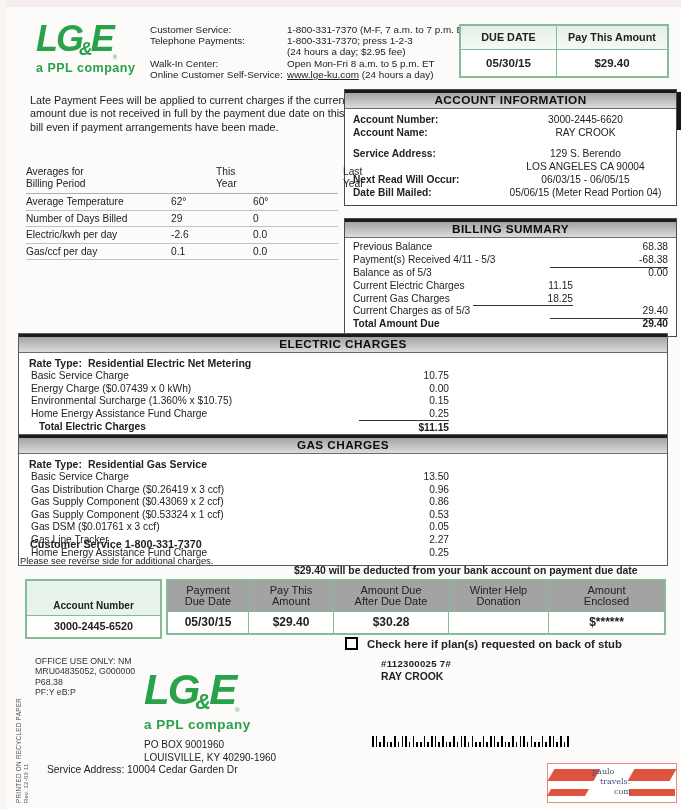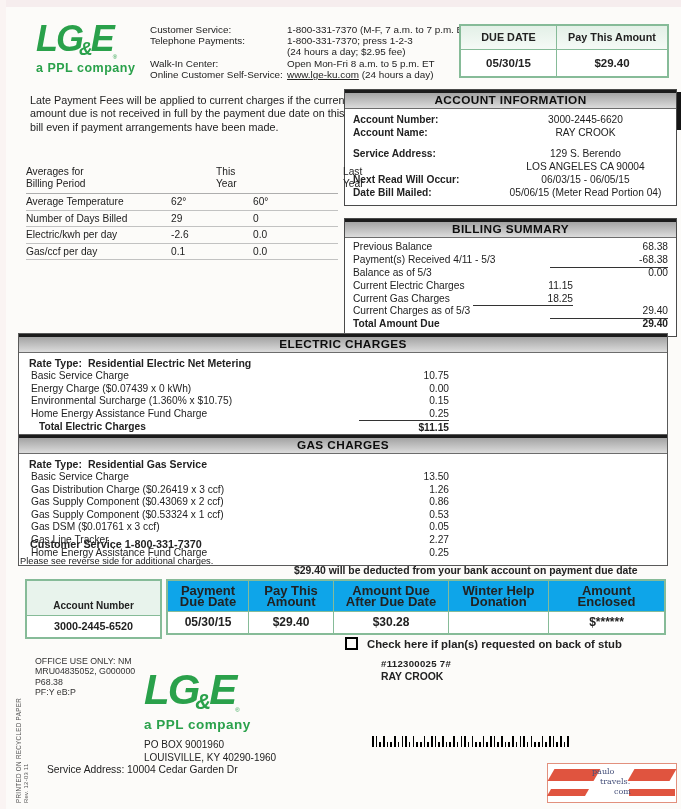--- a/index.html
+++ b/index.html
@@ -94,21 +94,21 @@
   .acct-stub .head{height:30px;background:#e8f3ec;display:flex;align-items:flex-end;justify-content:center;
                    padding-bottom:4px;font-weight:bold;font-size:10px;border-bottom:1px solid #86bb98;}
   .acct-stub .val{height:21px;line-height:21px;text-align:center;font-weight:bold;font-size:10.8px;}
   .pay-stub{position:absolute;left:166px;top:579px;width:496px;border:2px solid #86bb98;display:flex;background:#fff;}
   .stub-col{border-right:1px solid #86bb98;}
   .stub-col:last-child{border-right:none;flex:1;}
   .stub-col:nth-child(1){width:80px;}
   .stub-col:nth-child(2){width:84px;}
   .stub-col:nth-child(3){width:114px;}
   .stub-col:nth-child(4){width:99px;}
-  .stub-col .head{height:30px;background:#0ea5e9;font-weight:bold;font-size:13px;text-align:center;
+  .stub-col .head{height:30px;background:#a3a3a3;font-weight:normal;font-size:11px;text-align:center;
                   display:flex;flex-direction:column;justify-content:center;line-height:11px;
                   border-bottom:1px solid #86bb98;}
   .stub-col .val{height:21px;line-height:21px;text-align:center;font-weight:bold;font-size:12px;}
 
   .chk{position:absolute;left:345px;top:637px;display:flex;align-items:center;font-weight:bold;font-size:11.3px;}
   .chk-box{width:9px;height:9px;border:2.5px solid #000;margin-right:9px;flex-shrink:0;}
 
   
   .office{position:absolute;left:35px;top:656px;font-size:8.8px;line-height:10.3px;color:#333;}
   .recycled{position:absolute;left:15px;top:688px;height:115px;display:flex;}
@@ -309,21 +309,21 @@
     <div class="sec-bar">GAS CHARGES</div>
     <div class="chg-body">
       <div class="rate-line"><span>Rate Type:</span><span class="rv">Residential Gas Service</span></div>
       <div id="gas-rows">
           <div class="chg-row">
             <span class="chg-label">Basic Service Charge</span>
             <span class="chg-amt">13.50</span>
           </div>
           <div class="chg-row">
             <span class="chg-label">Gas Distribution Charge ($0.26419 x 3 ccf)</span>
-            <span class="chg-amt">1.26</span>
+            <span class="chg-amt">0.96</span>
           </div>
           <div class="chg-row">
             <span class="chg-label">Gas Supply Component ($0.43069 x 2 ccf)</span>
             <span class="chg-amt">0.86</span>
           </div>
           <div class="chg-row">
             <span class="chg-label">Gas Supply Component ($0.53324 x 1 ccf)</span>
             <span class="chg-amt">0.53</span>
           </div>
           <div class="chg-row">

